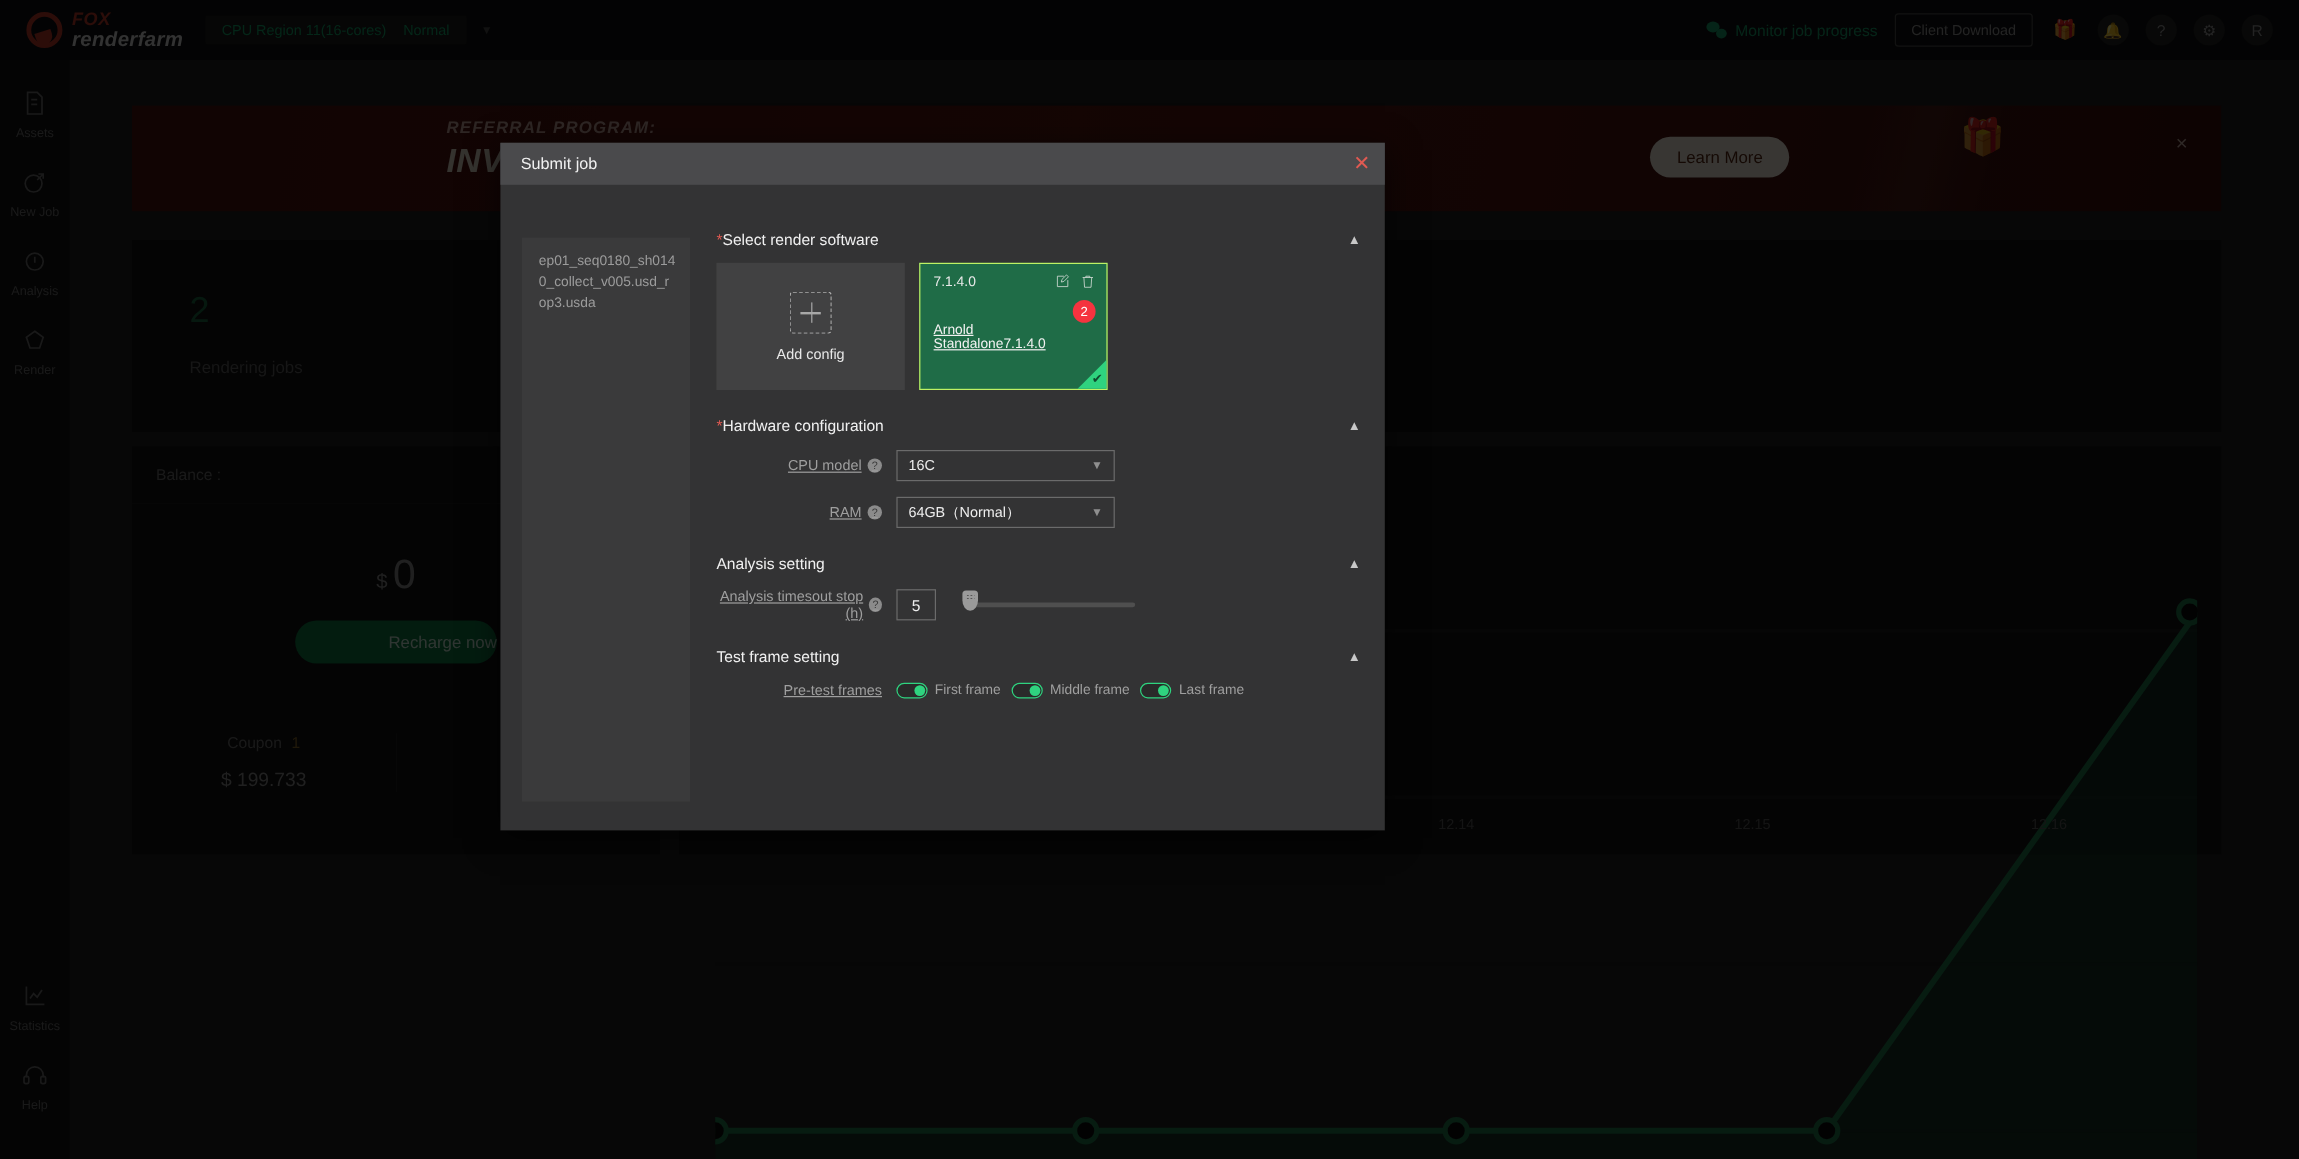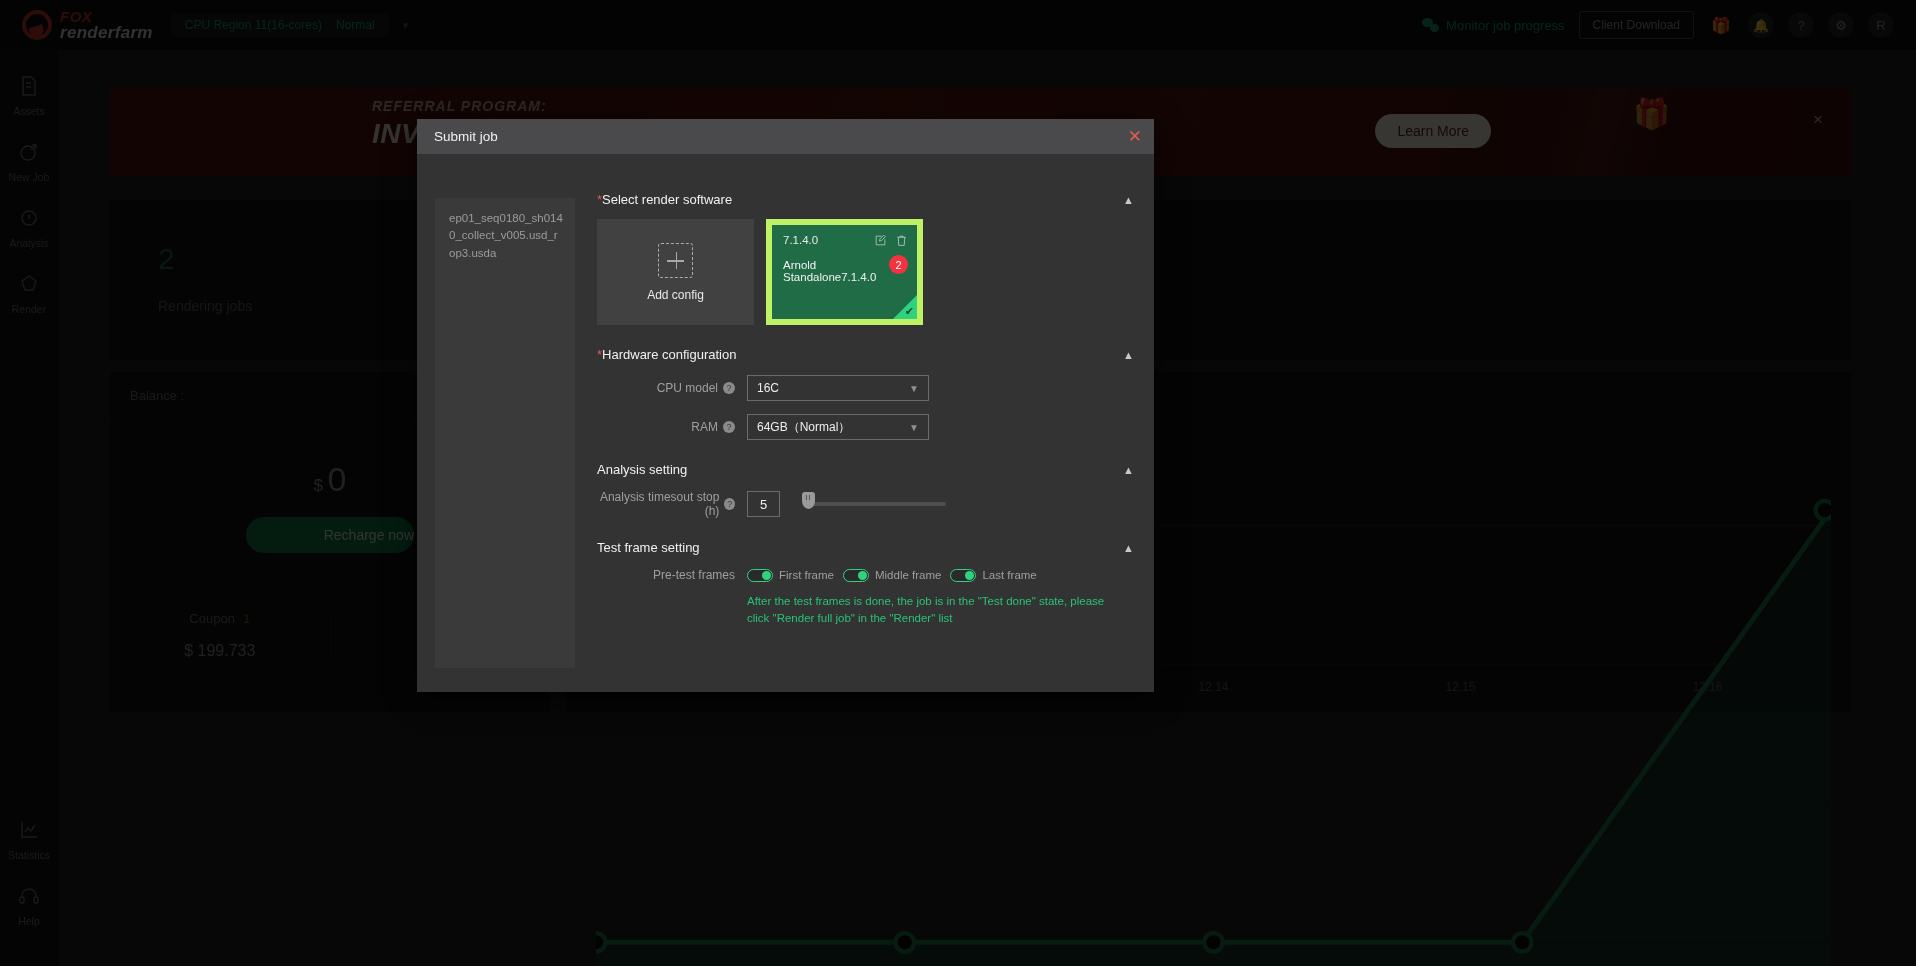--- a/index.html
+++ b/index.html
@@ -159,45 +159,45 @@
     position: relative;
   }
   .plus-box:before, .plus-box:after {
     content: ""; position: absolute; background: #a8a8a8;
   }
   .plus-box:before { left: 8px; right: 8px; top: 16.5px; height: 1.6px; }
   .plus-box:after { top: 8px; bottom: 8px; left: 16.5px; width: 1.6px; }
   .add-cfg-lbl { color: #e8e8e8; font-size: 12px; }
 
   .cfg-card {
-    width: 157px; height: 106px; background: #1f6c47; border: 6px solid #bef264;
+    width: 157px; height: 106px; background: #1f6c47; border: 1px solid #bef264;
     padding: 9px 11px; position: relative;
   }
   .cfg-ver { color: #eaeaea; font-size: 11.5px; }
   .cfg-tools { position: absolute; right: 9px; top: 8px; display: flex; gap: 8px; }
   .cfg-tools svg { width: 13px; height: 13px; stroke: #cfd9d3; fill: none; stroke-width: 1.3; }
-  .cfg-name { color: #f2f2f2; font-size: 11.5px; margin-top: 13px; padding-right: 28px; }
+  .cfg-name { color: #f2f2f2; font-size: 11.5px; margin-top: 28px; padding-right: 28px; text-decoration: underline; }
   .badge-red {
     position: absolute; width: 19px; height: 19px; border-radius: 50%; background: #f5333f;
     color: #fff; font-size: 11px; display: flex; align-items: center; justify-content: center;
   }
   .cfg-badge { right: 9px; top: 30px; }
   .cfg-check {
     position: absolute; right: 0; bottom: 0; width: 0; height: 0;
     border-left: 24px solid transparent; border-bottom: 24px solid #2fd37f;
   }
   .cfg-check-tick {
     position: absolute; right: 3px; bottom: 2px; color: #0f4a2d; font-size: 11px; line-height: 1;
   }
 
   .sec-block { margin-top: 22px; }
   .field-row { display: flex; align-items: center; margin-top: 13px; }
   .field-lbl {
     width: 150px; text-align: right; padding-right: 12px; color: #9f9f9f; font-size: 12px;
-    display: flex; align-items: center; justify-content: flex-end; gap: 5px;
+    display: flex; align-items: center; justify-content: flex-end; gap: 5px; text-decoration: underline;
   }
   .qmark {
     width: 12px; height: 12px; border-radius: 50%; background: #8b8b8b; color: #3a3a3a;
     font-size: 9px; display: inline-flex; align-items: center; justify-content: center;
   }
   .select-box {
     width: 182px; height: 26px; border: 1px solid #6b6b6b; background: transparent;
     color: #ededed; font-size: 12px; display: flex; align-items: center;
     padding: 0 9px; position: relative;
   }
@@ -530,21 +530,20 @@
                 <span class="tg-lbl">Middle frame</span>
               </div>
               <div class="tg">
                 <span class="tg-sw">
                     <i></i>
                   </span>
                 <span class="tg-lbl">Last frame</span>
               </div>
             </div>
           </div>
-          <div class="note">After the test frames is done, the job is in the "Test done" state, please click "Render full job" in the "Render" list</div>
         </div>
 
       </div>
     </div>
 
   </div>
 
 </div>
 
 </body></html>

